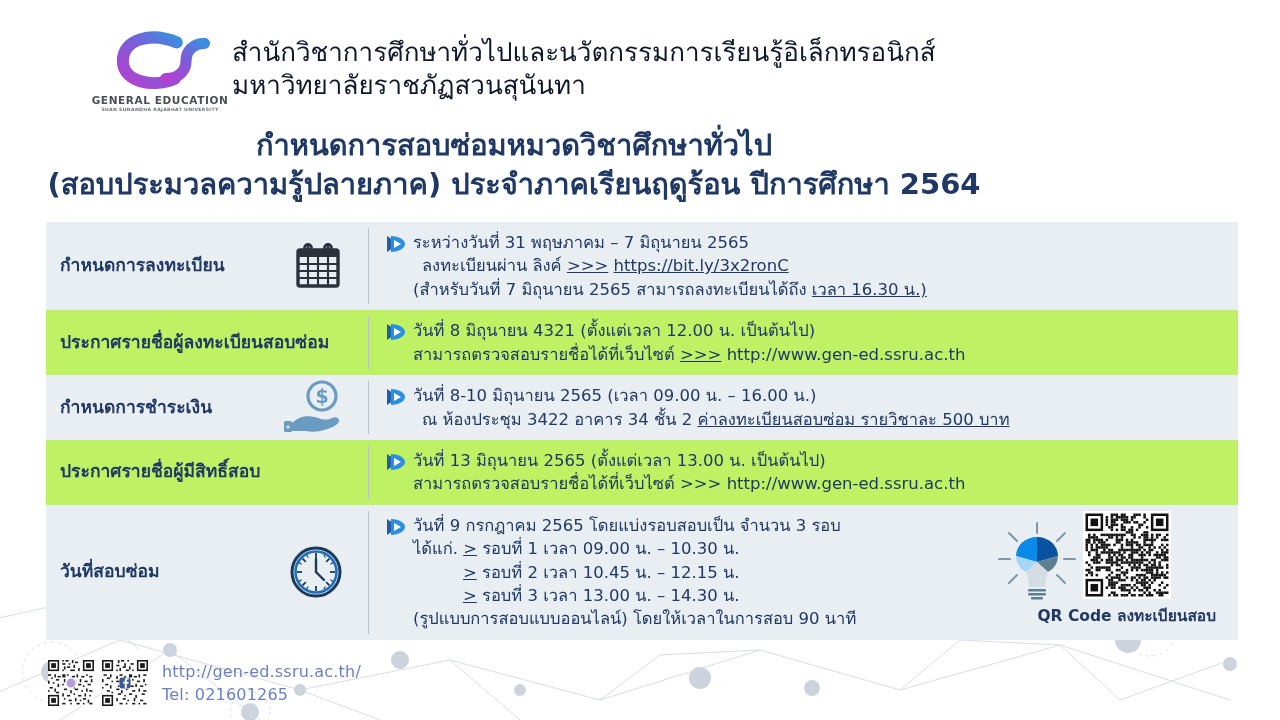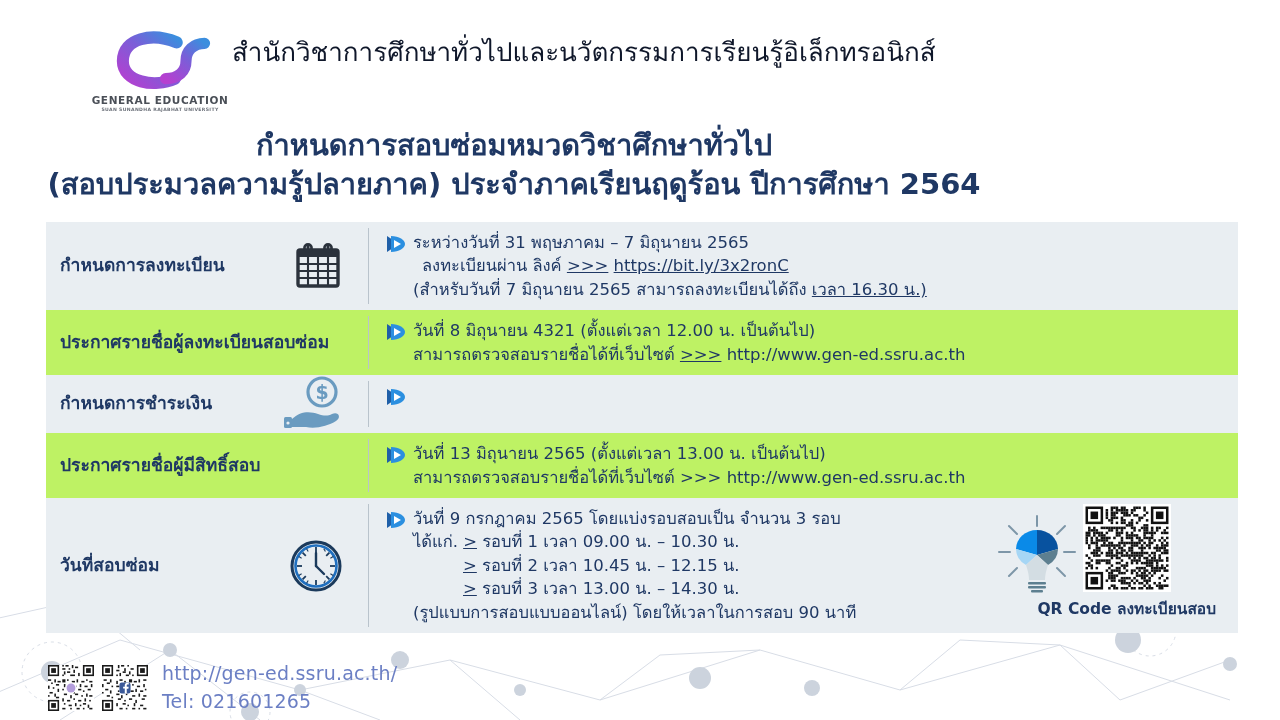--- a/index.html
+++ b/index.html
@@ -117,21 +117,21 @@
     white-space: nowrap;
   }
 
   
   #footer-contact {
     position: absolute; left: 48px; top: 660px;
     display: flex; align-items: center; gap: 8px; z-index: 4;
   }
   #footer-text { margin-left: 6px; }
   .foot-line {
-    font-size: 19px; line-height: 1.45;
+    font-size: 16px; line-height: 1.45;
     color: #6b7fc4; letter-spacing: 0.2px; white-space: nowrap;
   }
   .qr-small { display: block; }
 </style>
 </head>
 <body>
 
 <div id="poster">
 
   <svg id="bg-network" viewBox="0 0 1280 720">
@@ -181,20 +181,21 @@
           <path d="M44 33 L 72 33"></path>
           <path d="M62 52 C 76 52, 84 44, 84 33 C 84 22, 92 14, 104 14"></path>
           <path d="M82 33 L 104 33"></path>
         </g>
       </svg>
       <div id="logo-caption-1">GENERAL EDUCATION</div>
       <div id="logo-caption-2">SUAN SUNANDHA RAJABHAT UNIVERSITY</div>
     </div>
     <div id="org-names">
       <div class="org-line">สำนักวิชาการศึกษาทั่วไปและนวัตกรรมการเรียนรู้อิเล็กทรอนิกส์</div>
+      <div class="org-line">มหาวิทยาลัยราชภัฏสวนสุนันทา</div>
     </div>
   </div>
 
   <div id="title-block">
     <div class="title-line">กำหนดการสอบซ่อมหมวดวิชาศึกษาทั่วไป</div>
     <div class="title-line second">(สอบประมวลความรู้ปลายภาค) ประจำภาคเรียนฤดูร้อน ปีการศึกษา 2564</div>
   </div>
 
   <div id="schedule">
       <div class="row shaded">
@@ -263,20 +264,24 @@
             </svg>
           </div>
         </div>
         <div class="row-divider"></div>
         <div class="row-content-cell">
           <div class="bullet-arrow"><svg width="22" height="20" viewBox="0 0 22 20">
               <path d="M2 2 L2 18 L8 14 L8 6 Z" fill="#1f5fa8"></path>
               <path d="M6 2 C 14 2, 20 6, 20 10 C 20 14, 14 18, 6 18 L 6 2 Z" fill="#2b8fe0"></path>
               <path d="M9 6 L16 10 L9 14 Z" fill="#ffffff"></path>
             </svg></div>
+          <div class="content-lines">
+            <div class="cline"><span>วันที่ 8-10 มิถุนายน 2565  (เวลา 09.00 น. – 16.00 น.)</span></div>
+            <div class="cline ind1"><span>ณ ห้องประชุม 3422 อาคาร 34 ชั้น 2 </span><span class="u">ค่าลงทะเบียนสอบซ่อม รายวิชาละ 500 บาท</span></div>
+          </div>
         </div>
       </div>
       <div class="row plain">
         <div class="row-label-cell">
           <div class="row-label-text">ประกาศรายชื่อผู้มีสิทธิ์สอบ</div>
         </div>
         <div class="row-divider"></div>
         <div class="row-content-cell">
           <div class="bullet-arrow"><svg width="22" height="20" viewBox="0 0 22 20">
               <path d="M2 2 L2 18 L8 14 L8 6 Z" fill="#1f5fa8"></path>

